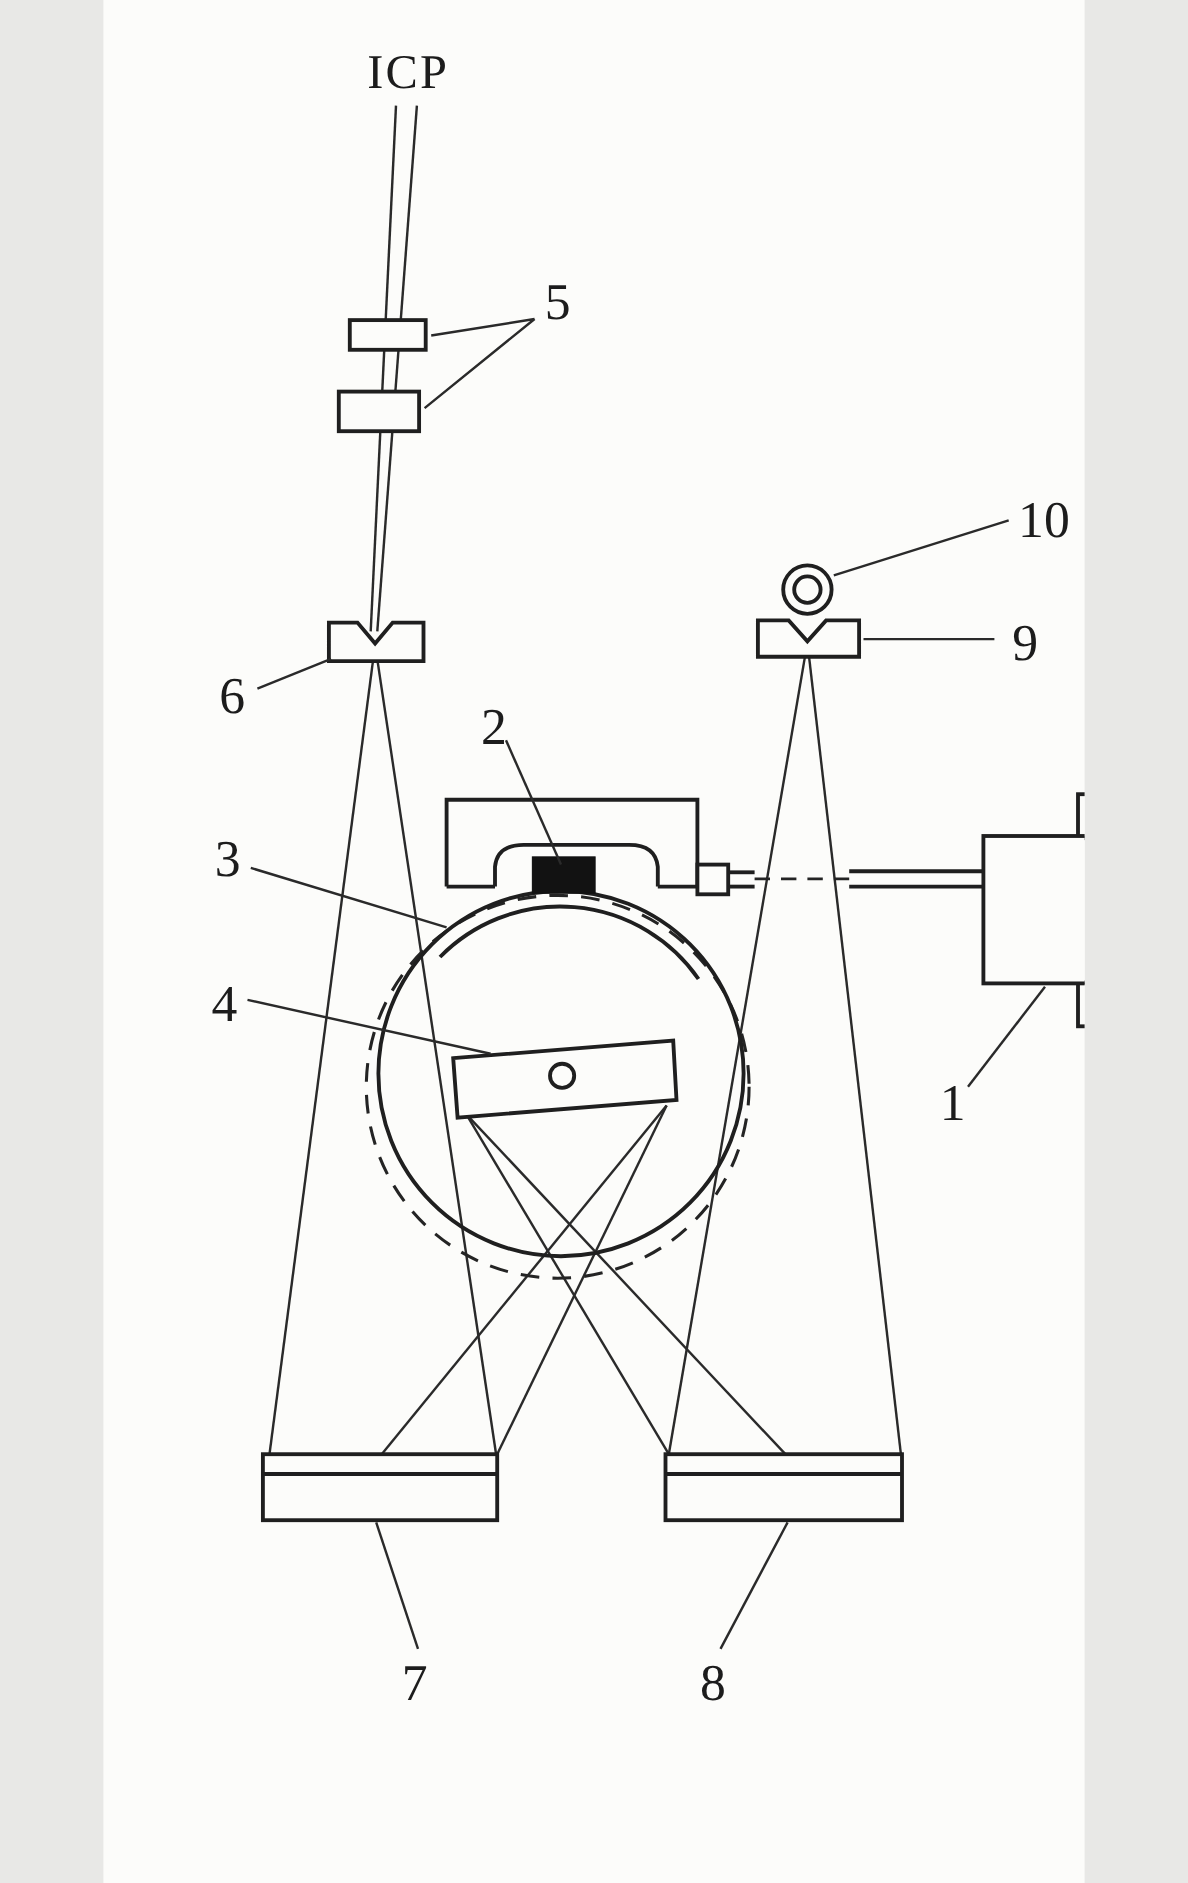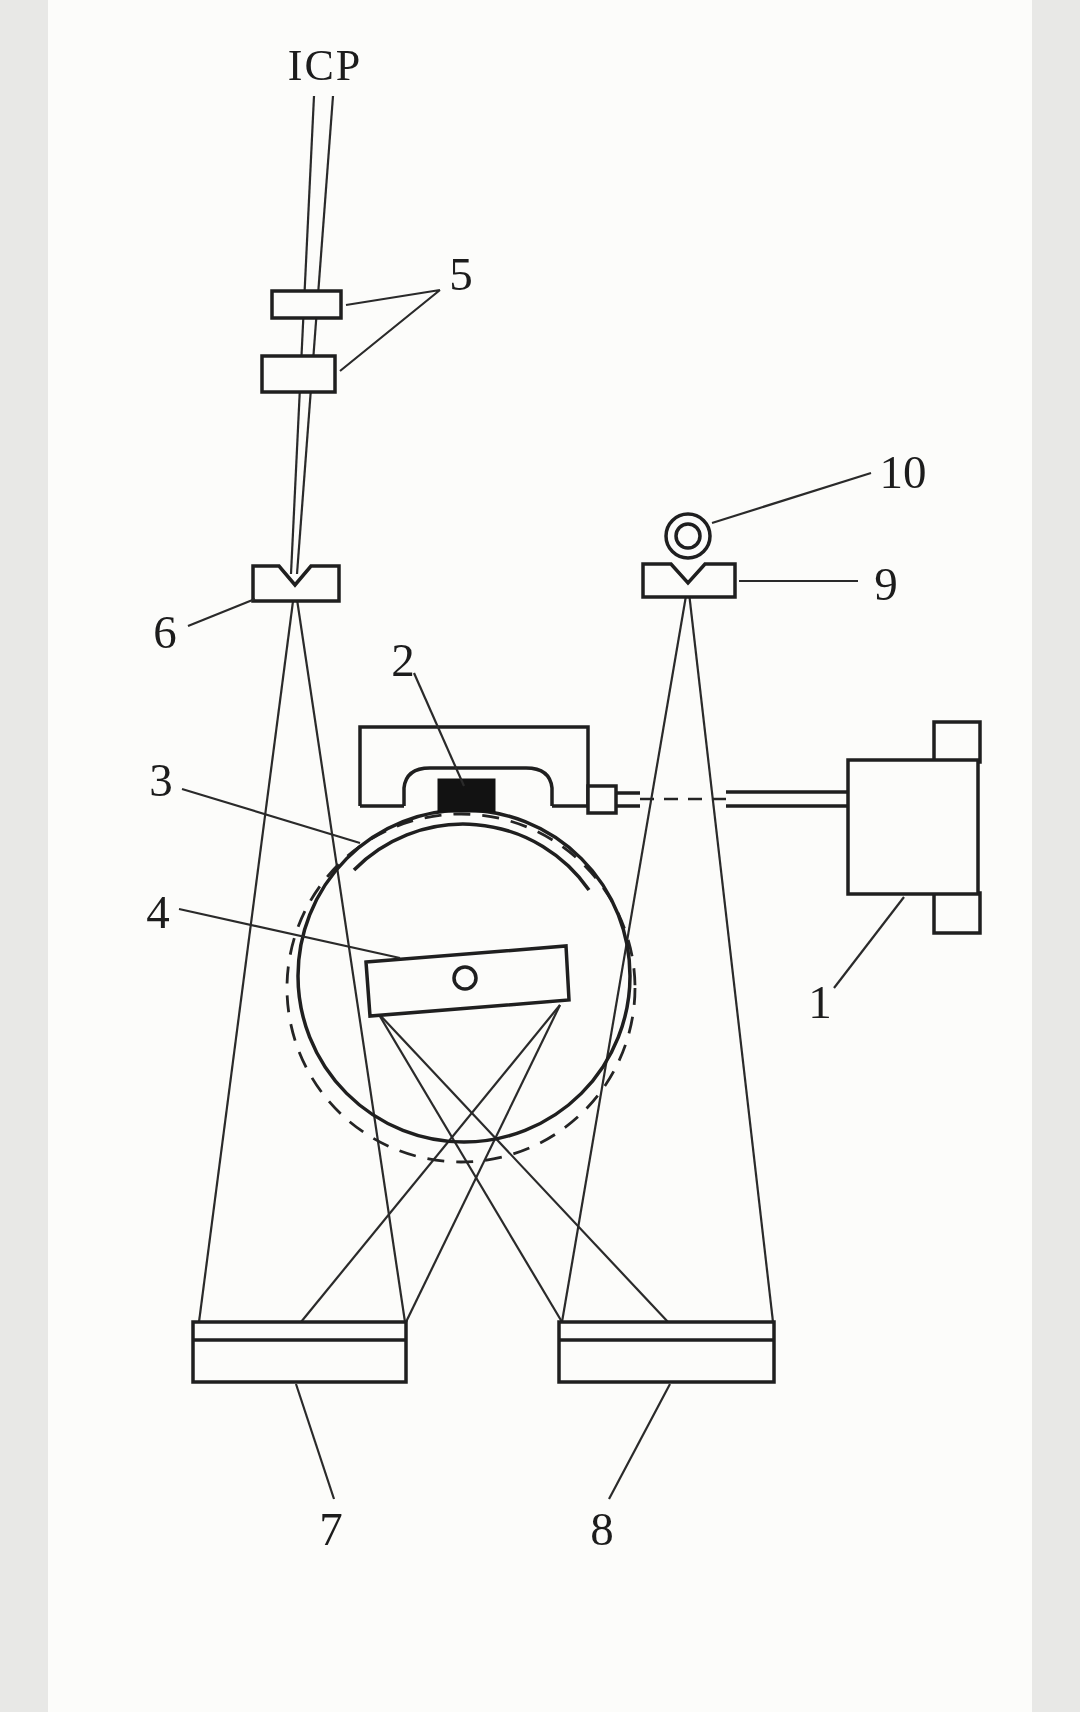--- a/index.html
+++ b/index.html
@@ -3,21 +3,21 @@
 <meta charset="utf-8">
 <style>
   html, body {
     margin: 0;
     padding: 0;
     background: #e8e8e6;
     font-family: "Liberation Serif", serif;
   }
   .stage {
     position: relative;
-    width: 984px;
+    width: 892px;
     height: 1712px;
     margin: 0 auto;
     background: #fcfcfa;
     overflow: hidden;
   }
   svg { position: absolute; inset: 0; display: block; }
   .ink   { stroke: #1f1f1f; fill: none; stroke-width: 3.5; stroke-linejoin: miter; stroke-linecap: butt; }
   .thin  { stroke: #2a2a2a; fill: none; stroke-width: 2.2; }
   .dash  { stroke: #242424; fill: none; stroke-width: 2.8; stroke-dasharray: 17 12; }
   .shaftdash { stroke: #242424; fill: none; stroke-width: 2.6; stroke-dasharray: 14 10; }

